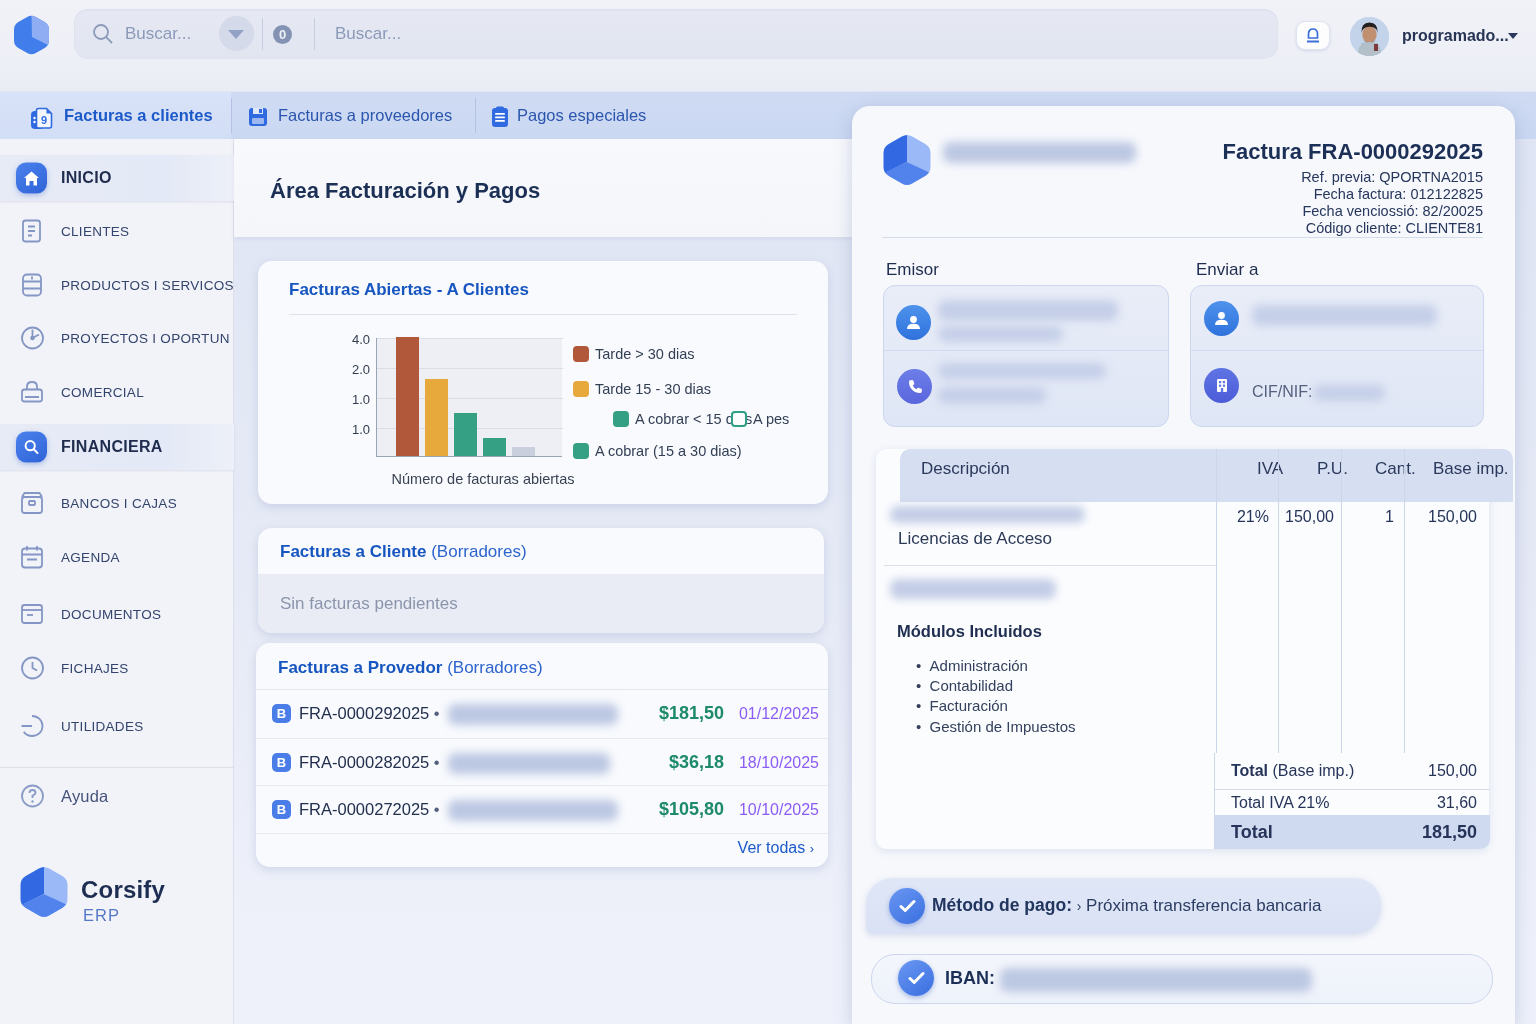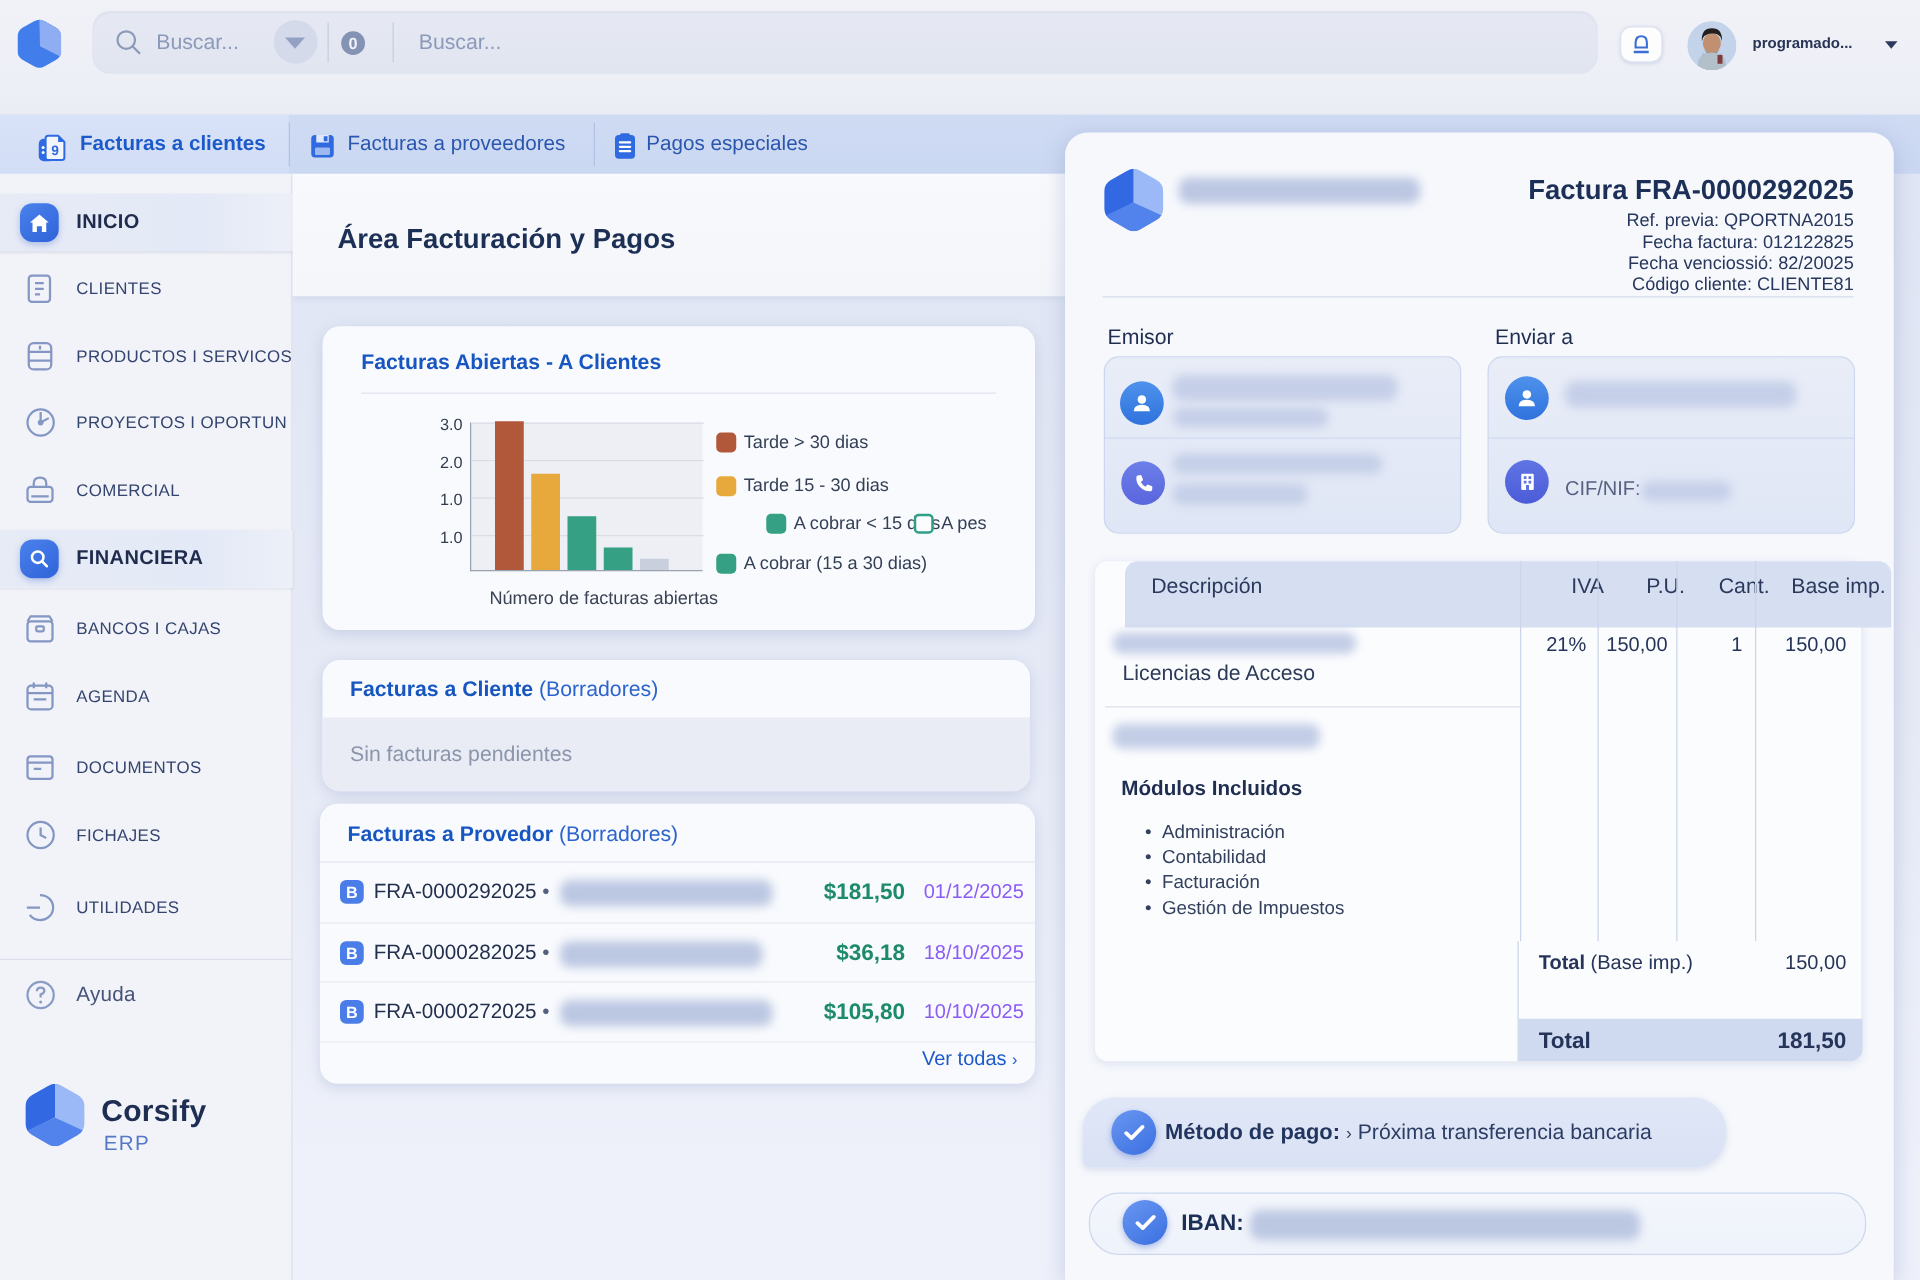--- a/index.html
+++ b/index.html
@@ -13,21 +13,21 @@
 #topbar { left:0; top:0; width:1536px; height:91px; background:linear-gradient(180deg,#f1f2f8 0%,#edeff6 78%,#eaecf4 100%); }
 #searchbar { left:74px; top:9px; width:1204px; height:50px; border-radius:14px;
   background:linear-gradient(180deg,#e6e9f3 0%,#e1e5f0 100%); box-shadow:inset 0 1px 2px rgba(120,135,180,.12); }
 .sb-text { position:absolute; color:#8c9ab9; font-size:17px; top:15px; }
 #sb-drop { position:absolute; left:145px; top:7px; width:35px; height:35px; border-radius:50%; background:#d4daea; }
 #sb-drop:after { content:""; position:absolute; left:9px; top:14px; border-left:8px solid transparent; border-right:8px solid transparent; border-top:9px solid #93a2c4; }
 .sb-div { position:absolute; top:9px; width:1px; height:32px; background:#c6cddf; }
 #sb-zero { position:absolute; left:199px; top:16px; width:19px; height:19px; border-radius:50%; background:#8492b4; color:#eef1f7; font-size:13px; font-weight:bold; text-align:center; line-height:19px; }
 #bellbtn { left:1296px; top:21px; width:34px; height:29px; background:#fdfdfe; border:1px solid #dde3f1; border-radius:9px; box-shadow:0 1px 3px rgba(130,145,185,.25); }
 #avatar { left:1350px; top:17px; width:39px; height:39px; border-radius:50%; overflow:hidden; background:#c9d7ec; }
-#username { left:1402px; top:27px; font-size:12px; font-weight:bold; color:#273454; }
+#username { left:1402px; top:27px; font-size:16px; font-weight:bold; color:#273454; }
 #user-caret { left:1508px; top:33px; width:0; height:0; border-left:5px solid transparent; border-right:5px solid transparent; border-top:6px solid #2c3a5e; }
 
 
 #tabstrip { left:0; top:92px; width:1536px; height:47px; background:linear-gradient(180deg,#cfdbf3 0%,#cbd8f2 100%); }
 #tab-active { position:absolute; left:0; top:0; width:231px; height:47px; background:linear-gradient(180deg,#d8e2f8 0%,#d2def6 100%); }
 .tabdiv { position:absolute; top:6px; width:1px; height:35px; background:#b3c2e2; }
 .tabtxt { position:absolute; font-size:16.5px; color:#2b56ae; top:14px; }
 #tab1txt { color:#1d5ac9; font-weight:bold; }
 .tabicon { position:absolute; top:14px; }
 
@@ -317,21 +317,21 @@
     <div class="gline" style="top:0;"></div>
     <div class="gline" style="top:30px;"></div>
     <div class="gline" style="top:60px;"></div>
     <div class="gline" style="top:90px;"></div>
     <div class="bar" style="left:19px; height:119px; background:#b2583a;"></div>
     <div class="bar" style="left:48px; height:77px; background:#e8a93c;"></div>
     <div class="bar" style="left:77px; height:43px; background:#35a083;"></div>
     <div class="bar" style="left:106px; height:18px; background:#35a083;"></div>
     <div class="bar" style="left:135px; height:9px; background:#c9cfdc;"></div>
   </div>
-  <div class="ylab" style="top:71px;">3.0</div>
+  <div class="ylab" style="top:71px;">4.0</div>
   <div class="ylab" style="top:101px;">2.0</div>
   <div class="ylab" style="top:131px;">1.0</div>
   <div class="ylab" style="top:161px;">1.0</div>
   <div class="leg" style="top:85px;"><span class="legsq" style="background:#b2583a;"></span>Tarde &gt; 30 dias</div>
   <div class="leg" style="top:120px;"><span class="legsq" style="background:#e8a93c;"></span>Tarde 15 - 30 dias</div>
   <div class="leg" style="top:150px;margin-left:40px;"><span class="legsq" style="background:#35a083;"></span>A cobrar &lt; 15 dias</div>
   <div class="leg" style="top:182px;"><span class="legsq" style="background:#35a083;"></span>A cobrar (15 a 30 dias)</div>
   <div class="leg" style="left:495px; top:150px;"><span class="legsq" style="background:#fbfcfd; border:2px solid #2f9f85;"></span>A pes</div>
   <div id="xlabel">Número de facturas abiertas</div>
 </div>
@@ -458,20 +458,24 @@
     <div class="blur2" style="position:absolute; left:14px; top:130px; width:166px; height:20px;"></div>
     <div class="rc" style="left:21px; top:173px; font-size:16.5px; font-weight:bold; color:#1e2d50;">Módulos Incluidos</div>
     <div class="rc" style="left:40px; top:207px; font-size:15px; color:#33415e; line-height:20.2px;">
       • &nbsp;Administración<br>• &nbsp;Contabilidad<br>• &nbsp;Facturación<br>• &nbsp;Gestión de Impuestos
     </div>
     <div id="totals">
       <div class="trow" style="top:0; height:36px;">
           <span class="lab" style="top:9px;"><b>Total</b> (Base imp.)</span>
           <span class="val" style="top:9px;">150,00</span>
         </div>
+      <div class="trow" style="top:36px; height:26px; border-top:1px solid #d5dbe9;">
+          <span class="lab" style="top:4px;">Total IVA 21%</span>
+          <span class="val" style="top:4px;">31,60</span>
+        </div>
       <div class="trow" style="top:62px; height:34px; background:#cfd9f0; border-radius:0 0 10px 0;">
           <span class="lab" style="top:7px; font-weight:bold; font-size:18px;">Total</span>
           <span class="val" style="top:7px; font-weight:bold; font-size:18px;">181,50</span>
         </div>
     </div>
   </div>
 
   <div class="rc" id="metodo">
     <div class="chk" style="left:23px; top:10px; width:36px; height:36px;">
       <svg width="17" height="14" viewBox="0 0 17 14" fill="none" stroke="#fff" stroke-width="3" stroke-linecap="round" stroke-linejoin="round">

